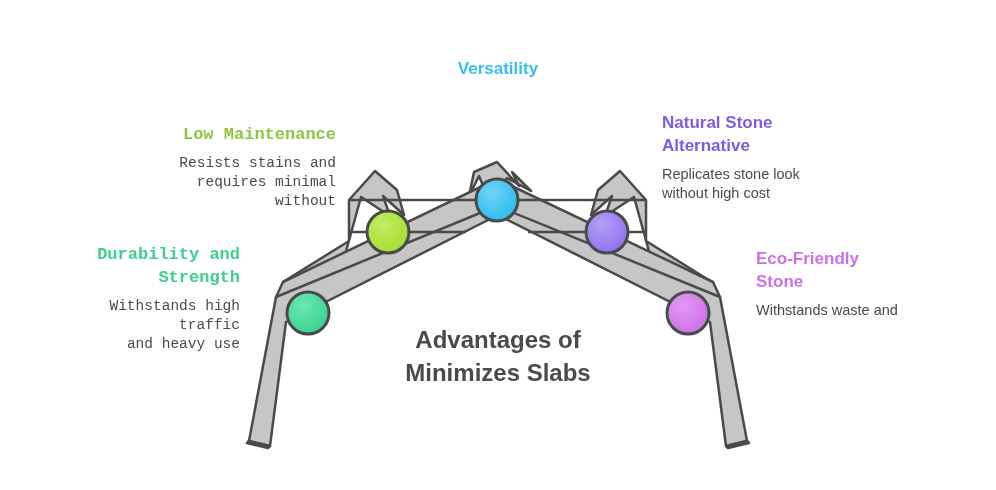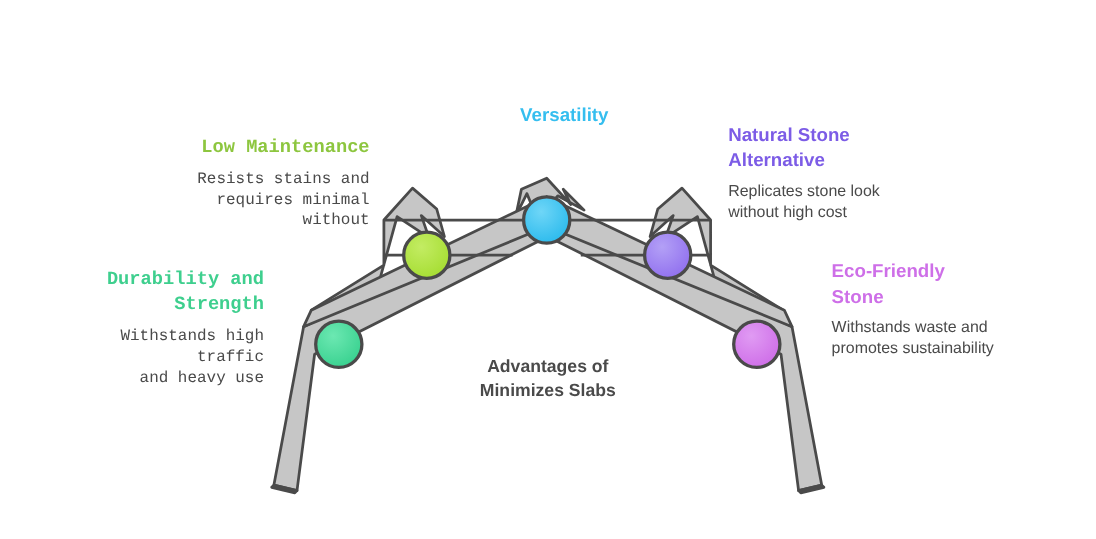--- a/index.html
+++ b/index.html
@@ -45,33 +45,33 @@
     line-height: 1.32;
     color: #4a4a4a;
     margin: 0;
   }
 
   .align-right { text-align: right; font-family: Liberation Mono, monospace; }
   .align-left  { text-align: left; }
   .align-center{ text-align: center; }
 
   
-  #label-versatility      { left: 418px; top: 58px;  width: 190px; margin-top: 36px; }
+  #label-versatility      { left: 403px; top: 58px;  width: 190px; }
   #label-low-maintenance  { left: 164px; top: 124px; width: 172px; }
   #label-natural-stone    { left: 662px; top: 112px; width: 180px; }
   #label-durability       { left: 74px;  top: 244px; width: 166px; }
-  #label-eco-friendly     { left: 756px; top: 236px; width: 184px; }
+  #label-eco-friendly     { left: 756px; top: 248px; width: 184px; }
 
   #center-title {
     position: absolute;
     left: 378px;
     top: 323px;
     width: 240px;
     text-align: center;
-    font-size: 16px;
+    font-size: 24px;
     font-weight: bold;
     line-height: 1.38;
     color: #4a4a4a;
   }
 </style>
 </head>
 <body>
 
 <div id="infographic">
 
@@ -171,21 +171,20 @@
     </p>
   </div>
 
   <div class="label-block align-left" id="label-eco-friendly">
     <p class="label-title" style="color:#CE6FE8">
       <span>Eco-Friendly</span><br>
       <span>Stone</span>
     </p>
     <p class="label-desc">
       <span>Withstands waste and</span><br>
-      <span>promotes sustainability</span>
     </p>
   </div>
 
   <div id="center-title">
     <span>Advantages of</span><br>
     <span>Minimizes Slabs</span>
   </div>
 
 </div>
 

